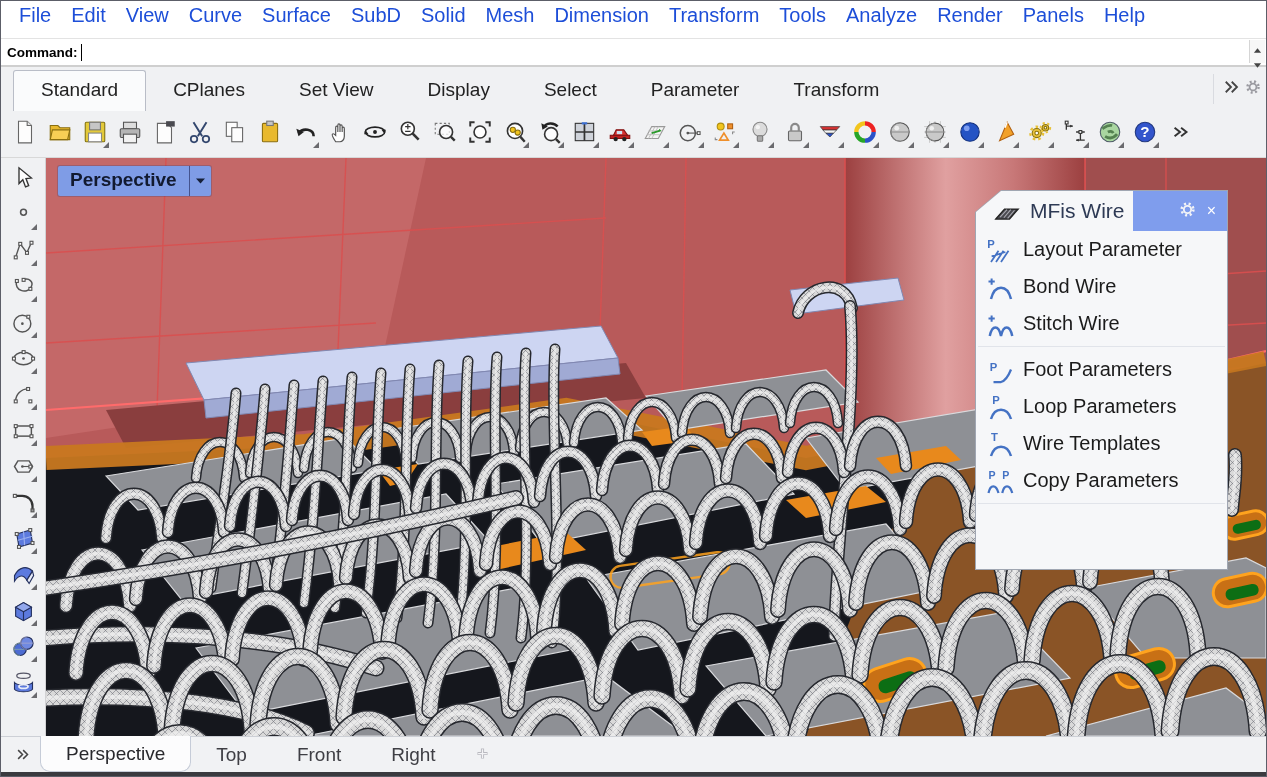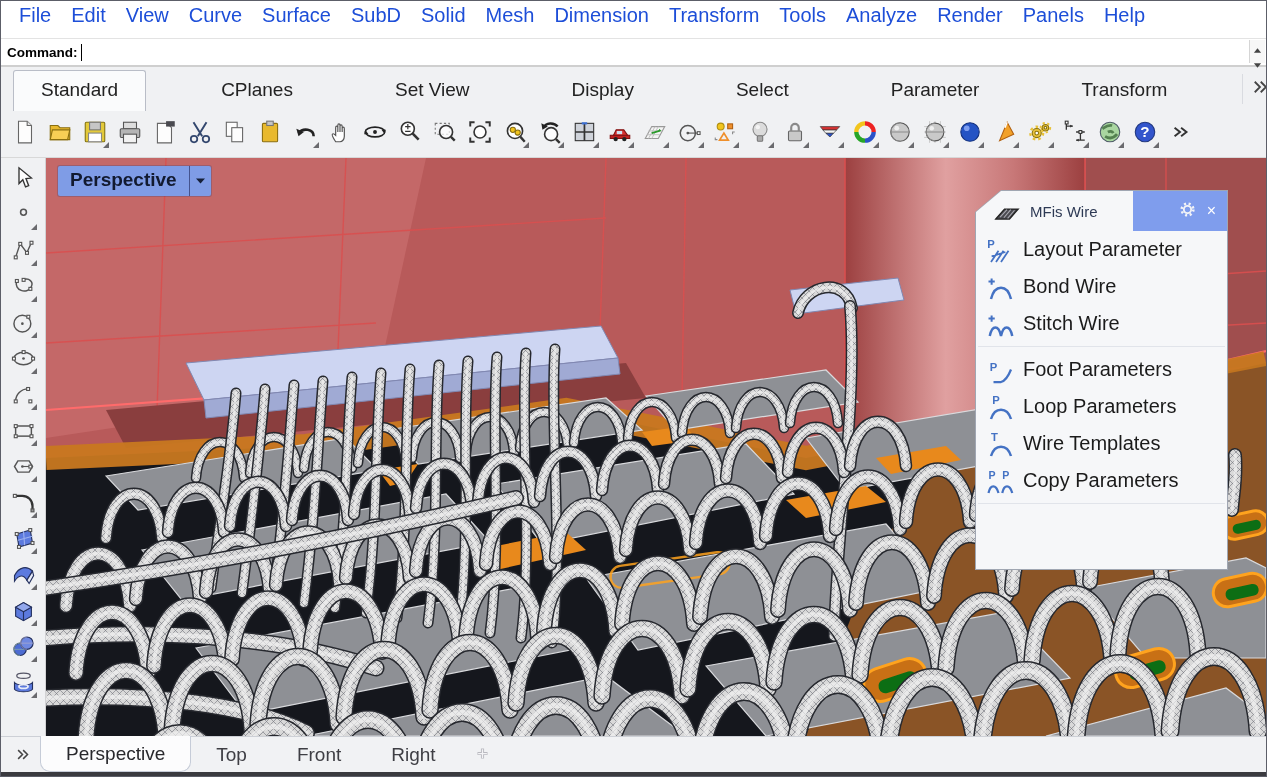--- a/index.html
+++ b/index.html
@@ -10,21 +10,21 @@
   .menubar{height:37px;background:#ffffff;display:flex;align-items:flex-start;padding:0 8px;font-size:20px;color:#1d4ed8;}
   .menu-item{padding:3px 10px;cursor:default;white-space:nowrap;}
   
   .cmdbar{position:relative;height:29px;background:#ffffff;border-top:1px solid #e3e3e3;border-bottom:2px solid #cfcfcf;
           display:flex;align-items:center;padding:0 6px;font-size:13.5px;font-weight:bold;color:#000;}
   .caret{display:inline-block;width:1px;height:17px;background:#000;margin-left:3px;}
   .spinner{position:absolute;right:1px;top:1px;bottom:2px;width:16px;border-left:1px solid #d5d5d5;background:#f7f7f7;
            display:flex;flex-direction:column;align-items:center;justify-content:space-between;padding:2px 0;}
   .spinner svg{width:9px;height:7px;}
   
-  .tabbar{height:44px;background:#f0f1f3;display:flex;align-items:flex-end;padding-left:12px;gap:48px;}
+  .tabbar{height:44px;background:#f0f1f3;display:flex;align-items:flex-end;padding-left:12px;}
   .tab{font-size:19px;color:#222;padding:8px 27px 10px;white-space:nowrap;}
   .tab.active{background:#fafbfc;border:1px solid #b9bdc7;border-bottom:none;border-radius:3px 3px 0 0;}
   .tabbar-right{margin-left:auto;align-self:center;display:flex;align-items:center;gap:4px;
                 border-left:1px solid #d9dbe0;padding:4px 4px 4px 8px;height:70%;}
   .tabbar-right svg{width:18px;height:18px;}
   
   .toolbar{height:47px;background:#f0f1f3;display:flex;align-items:center;gap:7px;padding:0 10px;border-bottom:1px solid #d8d8d8;}
   .tbtn{position:relative;width:28px;height:28px;display:flex;align-items:center;justify-content:center;flex:0 0 auto;}
   .tbtn svg{width:26px;height:26px;}
   .flyout::after{content:"";position:absolute;right:0;bottom:0;width:0;height:0;
@@ -41,21 +41,21 @@
             border-radius:2px;overflow:hidden;box-shadow:0 0 0 1px rgba(40,60,120,.25);}
   .vp-label .txt{padding:3px 12px 5px;font-size:19px;font-weight:bold;color:#121a30;}
   .vp-label .dd{display:flex;align-items:center;padding:0 5px;border-left:1px solid #44538f;}
   
   .panel{position:absolute;top:32px;left:929px;width:253px;height:380px;
          clip-path:polygon(26px 0,100% 0,100% 100%,0 100%,0 22px);background:#a0a6b2;padding:1px;}
   .panel-inner{width:100%;height:100%;clip-path:polygon(25px 0,100% 0,100% 100%,0 100%,0 21px);
                background:#f6f7f9;position:relative;}
   .panel-head{height:40px;display:flex;align-items:center;padding-left:16px;}
   .panel-head .picon{width:30px;height:24px;margin-right:8px;}
-  .panel-title{font-size:15px;color:#2e3a55;}
+  .panel-title{font-size:21px;color:#2e3a55;}
   .panel-headbtns{position:absolute;top:0;right:0;width:94px;height:40px;background:#7f9ded;
                   display:flex;align-items:center;justify-content:flex-end;gap:8px;padding-right:9px;}
   .panel-headbtns svg{width:19px;height:19px;}
   .panel-close{font-size:16px;color:#fff;line-height:1;padding:2px;}
   .panel-item{display:flex;align-items:center;height:37px;padding-left:10px;font-size:20px;color:#1b1b1b;}
   .panel-item .iico{width:30px;height:26px;margin-right:7px;flex:0 0 auto;}
   .panel-item .trail{margin-left:auto;margin-right:12px;color:#4a4a50;}
   .panel-item .trail svg{width:14px;height:14px;}
   .panel-sep{height:1px;background:#e1e4ea;margin:4px 2px 4px 2px;}
   

